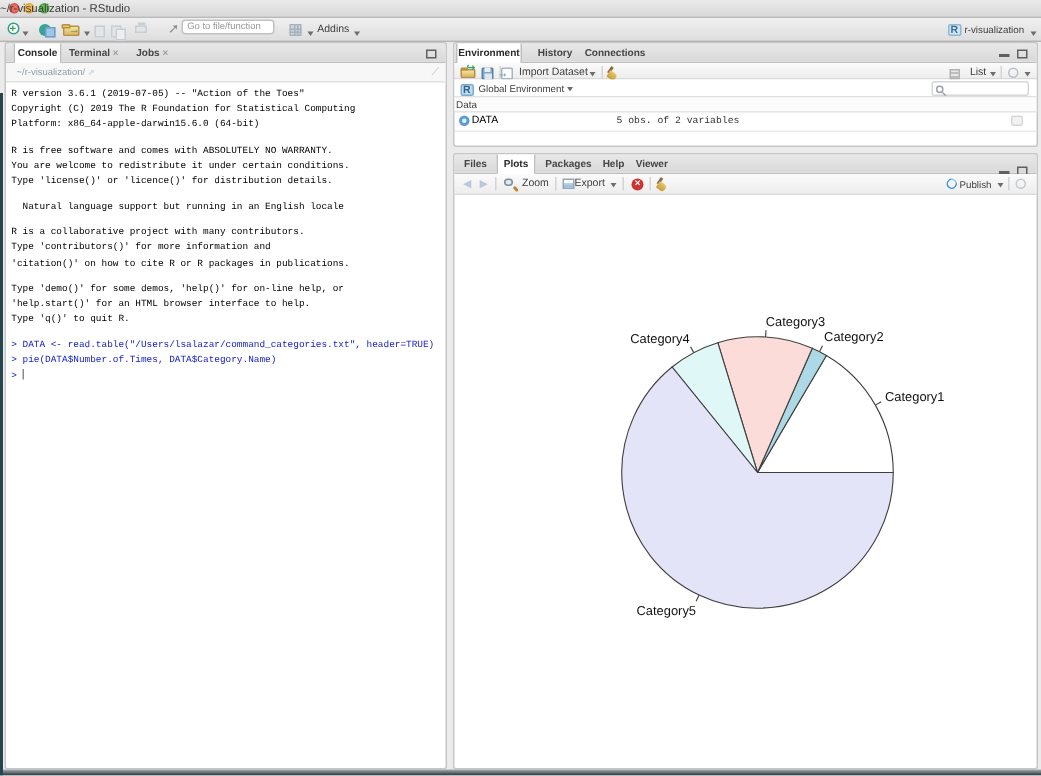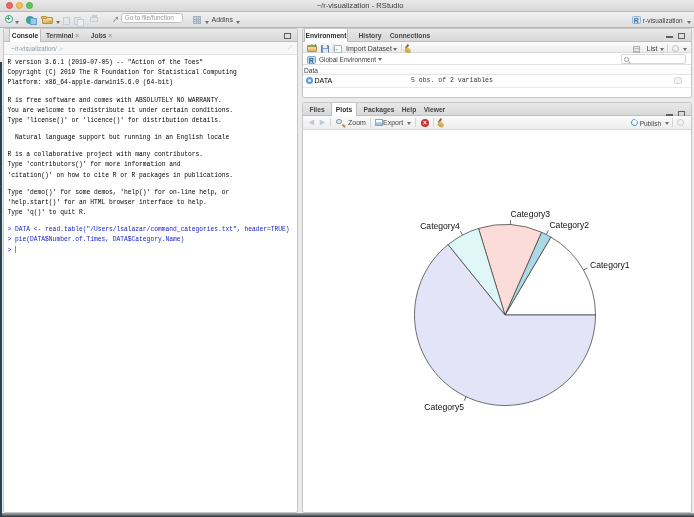--- a/index.html
+++ b/index.html
@@ -24,21 +24,21 @@
   .minmax { position:absolute; width:7px; height:6.5px; border:1.2px solid #606060; background:transparent; }
   .mindash { position:absolute; width:7.5px; height:2px; background:#606060; border:none; }
 </style>
 </head>
 <body>
 
 <div class="abs" style="left:0;top:0;width:694px;height:12px;background:linear-gradient(#eaeaea,#d8d8d8);border-bottom:1px solid #b9b9b9;">
   <div class="abs" style="left:5.5px;top:2px;width:7px;height:7px;border-radius:50%;background:#ed6b60;border:0.5px solid #d25549;"></div>
   <div class="abs" style="left:15.5px;top:2px;width:7px;height:7px;border-radius:50%;background:#f5bf4f;border:0.5px solid #d9a441;"></div>
   <div class="abs" style="left:26px;top:2px;width:7px;height:7px;border-radius:50%;background:#61c555;border:0.5px solid #52a744;"></div>
-  <div class="abs" style="left:0;top:0;width:100%;text-align:center;font-size:7.6px;line-height:11px;color:#3c3c3c;padding-left:26px;">~/r-visualization - RStudio</div>
+  <div class="abs" style="left:0;top:0;width:100%;text-align:left;font-size:7.6px;line-height:11px;color:#3c3c3c;">~/r-visualization - RStudio</div>
 </div>
 
 <div class="abs" id="maintb" style="left:0;top:12px;width:694px;height:16px;background:linear-gradient(#f0f0f0,#dedede);border-bottom:1px solid #b5b5b5;">
 
   <div class="abs" style="left:4.5px;top:3px;width:8px;height:8px;border-radius:50%;border:1.6px solid #2e9e8f;background:#fff;color:#3da53b;font-size:7.5px;line-height:5px;text-align:center;font-weight:bold;">+</div>
   <div class="dar abs" style="left:15px;top:9px;"></div>
 
   <div class="abs" style="left:26px;top:4px;width:8px;height:8px;border-radius:50%;background:#37a495;"></div>
   <div class="abs" style="left:30px;top:6px;width:7px;height:7px;background:#9dc6e8;border:0.5px solid #6d9ec7;"></div>
 

